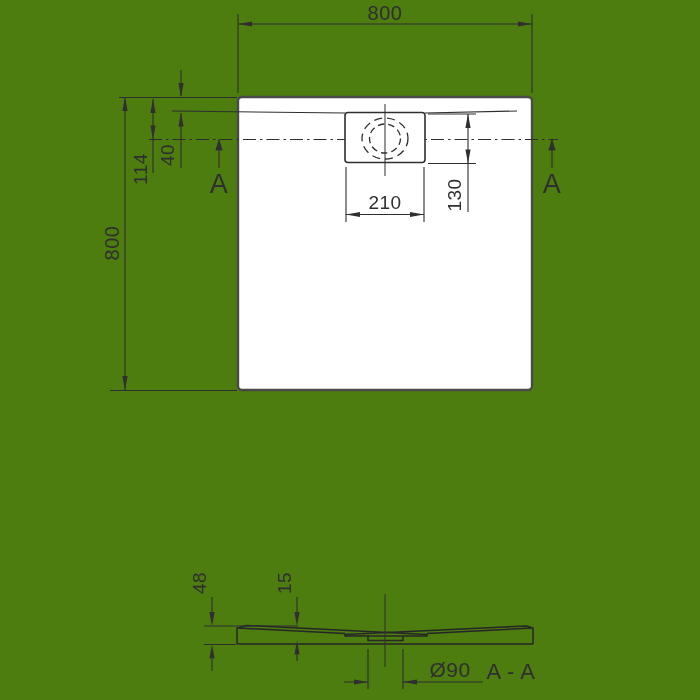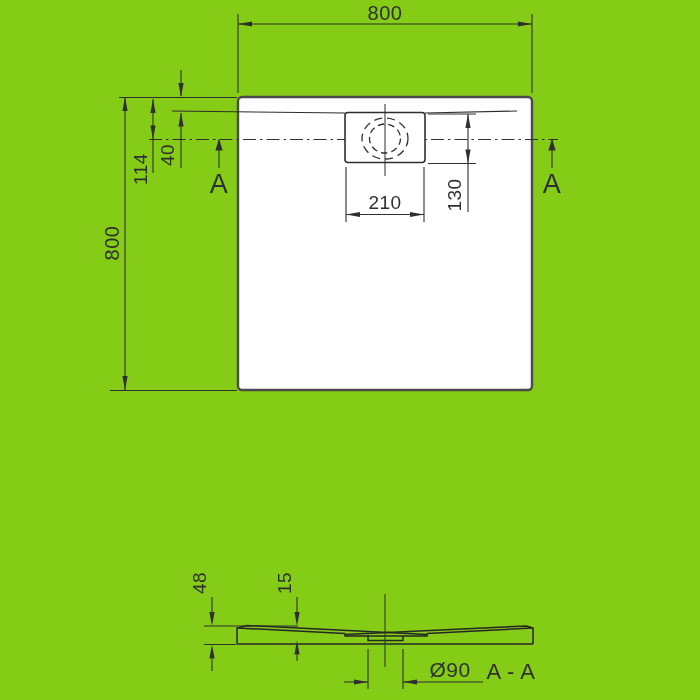--- a/index.html
+++ b/index.html
@@ -1,16 +1,16 @@
 <!DOCTYPE html>
 <html><head>
 <meta charset="utf-8">
 <style>
   html,body{margin:0;padding:0;background:#ffffff;}
-  .canvas{width:700px;height:700px;position:relative;background:#84cc16;overflow:hidden;}
+  .canvas{width:700px;height:700px;position:relative;background:#4d7c0f;overflow:hidden;}
   svg{display:block;}
   svg text{font-family:"Liberation Sans","DejaVu Sans",sans-serif;fill:#2f2f2f;letter-spacing:0.5px;}
   .thin{stroke:#2f2f2f;stroke-width:1.1;fill:none;}
   .outline{stroke:#4a4a4a;stroke-width:2.4;fill:#ffffff;}
   .boxline{stroke:#2f2f2f;stroke-width:1.6;fill:#ffffff;}
   .sect{stroke:#262626;stroke-width:1.5;fill:none;}
   .dashc{stroke:#2f2f2f;stroke-width:1.3;fill:none;}
   .cl{stroke:#2f2f2f;stroke-width:1;fill:none;}
   .arrow{fill:#2f2f2f;stroke:none;}
   .dimtext{font-size:19px;}

